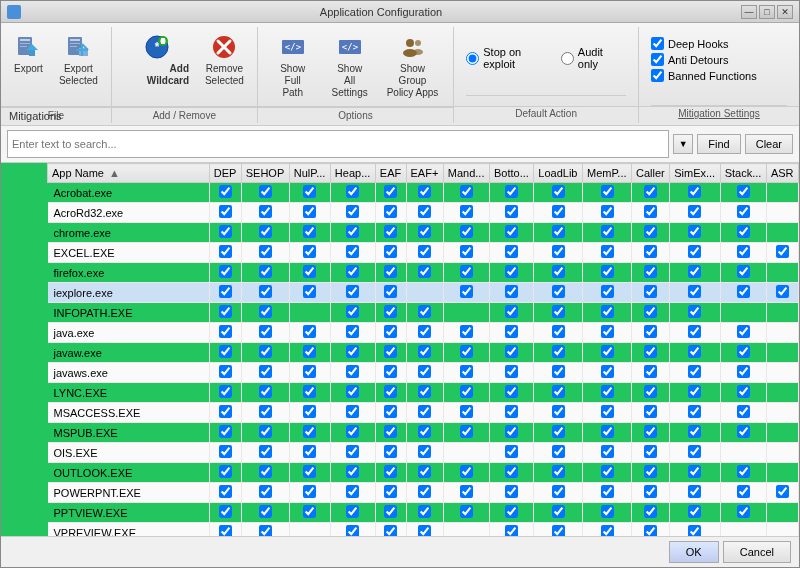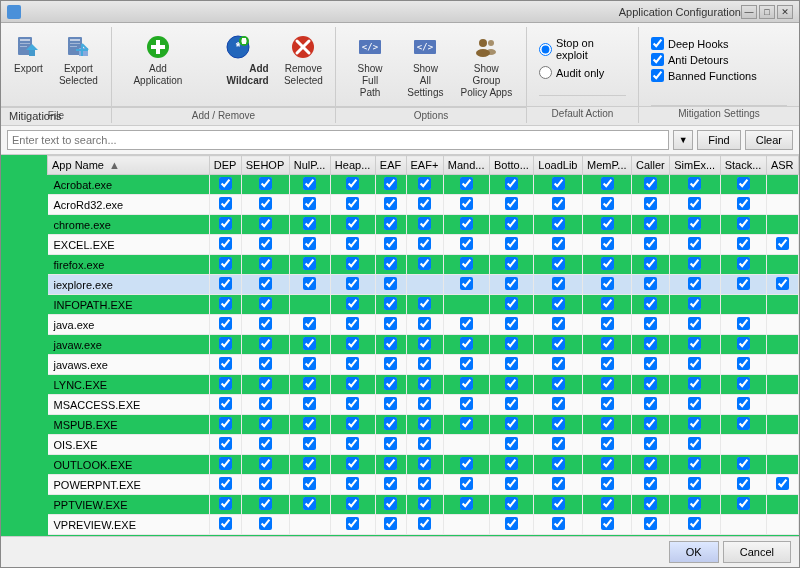--- a/index.html
+++ b/index.html
@@ -15,21 +15,21 @@
       background: linear-gradient(to bottom, #e8e8e8, #d0d0d0);
       height: 22px;
       display: flex;
       align-items: center;
       justify-content: space-between;
       padding: 0 6px;
       border-bottom: 1px solid #aaa;
       user-select: none;
     }
     .title-bar-left { display: flex; align-items: center; gap: 4px; }
-    .title-bar-title { font-size: 11px; color: #333; flex: 1; text-align: right; }
+    .title-bar-title { font-size: 11px; color: #333; flex: 1; text-align: center; }
     .title-bar-controls { display: flex; gap: 2px; }
     .title-btn {
       width: 16px; height: 14px;
       background: linear-gradient(to bottom, #e0e0e0, #c8c8c8);
       border: 1px solid #999;
       font-size: 9px;
       display: flex; align-items: center; justify-content: center;
       cursor: pointer;
       color: #333;
     }
@@ -82,21 +82,21 @@
     .mitigation-settings {
       display: flex;
       flex-direction: column;
       justify-content: center;
       padding: 4px 12px;
       gap: 3px;
     }
     .mitigation-settings label { display: flex; align-items: center; gap: 4px; cursor: pointer; font-size: 11px; }
     .mitigation-title {
       font-size: 10px; color: #555; text-align: center;
-      border-top: 1px solid #ccc; padding-top: 2px; margin-top: 10px;
+      border-top: 1px solid #ccc; padding-top: 2px; margin-top: 10px; text-decoration: underline;
     }
 
     .default-action-section {
       display: flex;
       flex-direction: column;
       justify-content: center;
       padding: 4px 12px;
       gap: 4px;
       border-right: 1px solid #ccc;
     }
@@ -118,21 +118,21 @@
     .search-bar {
       display: flex;
       align-items: center;
       padding: 4px 6px;
       gap: 4px;
       background: #f5f5f5;
       border-bottom: 1px solid #ccc;
     }
     .search-input {
       flex: 1;
-      height: 20px;
+      height: 28px;
       border: 1px solid #aaa;
       padding: 2px 4px;
       font-size: 11px;
       font-family: inherit;
       color: #999;
       background: white;
     }
     .search-dropdown {
       width: 20px;
       height: 20px;
@@ -275,30 +275,20 @@
             </div>
             <span class="btn-label" style="white-space:pre-wrap; text-align:center;">Export
 Selected</span>
           </div>
         </div>
         <div class="toolbar-label" style="padding:2px 6px; font-size:10px; color:#555; border-top:1px solid #ccc; text-align:center;">File</div>
       </div>
 
       <div style="display:flex; flex-direction:column; border-right:1px solid #ccc;">
         <div style="display:flex; gap:2px; padding:2px 6px; align-items:flex-start; flex:1;">
-          <div class="tb-btn">
-            <div class="icon icon-add-app">
-              <svg width="26" height="26" viewBox="0 0 26 26">
-                <circle cx="13" cy="13" r="11" fill="#22aa22"></circle>
-                <rect x="11" y="6" width="4" height="14" fill="white"></rect>
-                <rect x="6" y="11" width="14" height="4" fill="white"></rect>
-              </svg>
-            </div>
-            <span class="btn-label" style="white-space:pre-wrap; text-align:center;">Add Application</span>
-          </div>
           <div class="tb-btn">
             <div class="icon icon-add-wildcard">
               <svg width="26" height="26" viewBox="0 0 26 26">
                 <circle cx="13" cy="13" r="11" fill="#2266bb" stroke="#1144aa" stroke-width="1"></circle>
                 <text x="13" y="17" text-anchor="middle" font-size="12" fill="white" font-weight="bold">*</text>
                 <circle cx="19" cy="7" r="5" fill="#22aa22"></circle>
                 <rect x="17" y="4" width="4" height="6" fill="white"></rect>
                 <rect x="16" y="5" width="6" height="4" fill="white" opacity="0"></rect>
                 <rect x="17.5" y="4.5" width="3" height="5" fill="white"></rect>
                 <rect x="16.5" y="5.5" width="5" height="3" fill="white"></rect>
@@ -353,21 +343,21 @@
               </svg>
             </div>
             <span class="btn-label" style="white-space:pre-wrap; text-align:center;">Show Group
 Policy Apps</span>
           </div>
         </div>
         <div class="toolbar-label" style="padding:2px 6px; font-size:10px; color:#555; border-top:1px solid #ccc; text-align:center;">Options</div>
       </div>
 
       <div class="default-action-section" style="border-right:1px solid #ccc; min-width:110px;">
-        <div style="display:flex; flex-direction:column; gap:5px; flex:1; justify-content:center; padding-bottom:4px;">
+        <div style="display:flex; flex-direction:row; gap:5px; flex:1; justify-content:center; padding-bottom:4px;">
           <label style="display:flex; align-items:center; gap:4px; font-size:11px;">
             <input type="radio" name="default-action" checked="" style="">
             <span>Stop on exploit</span>
           </label>
           <label style="display:flex; align-items:center; gap:4px; font-size:11px;">
             <input type="radio" name="default-action" style="">
             <span>Audit only</span>
           </label>
         </div>
         <div class="default-action-title" style="font-size:10px; color:#555; border-top:1px solid #ccc; padding-top:12px; text-align:center;">Default Action</div>

